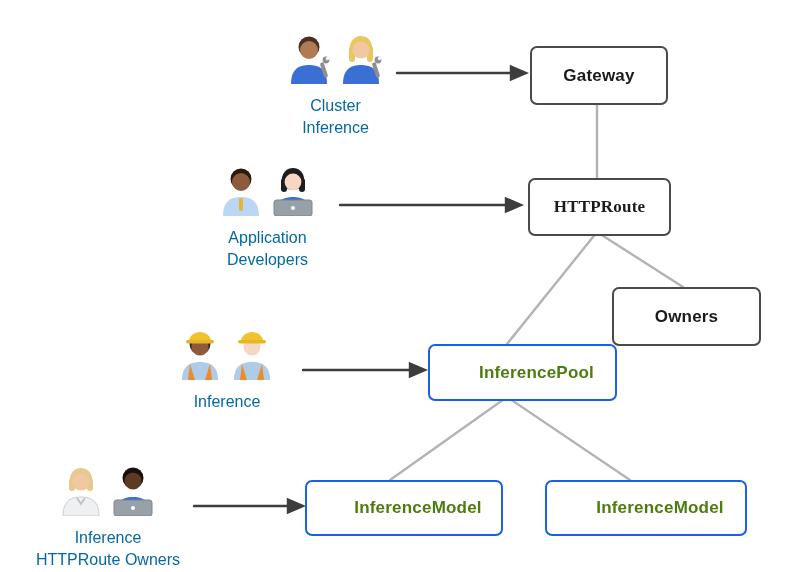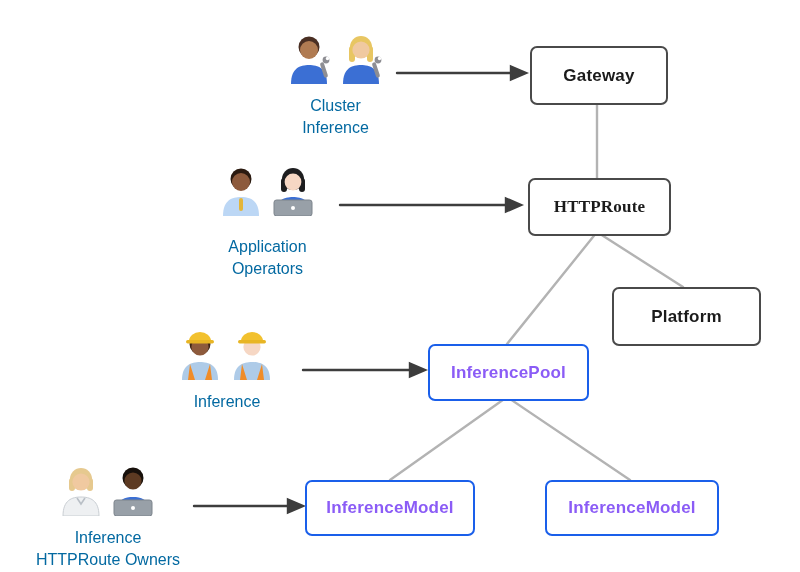--- a/index.html
+++ b/index.html
@@ -6,21 +6,21 @@
   #stage {
     position:relative; width:800px; height:572px; background:#ffffff;
     font-family:"Liberation Sans", sans-serif; overflow:hidden;
   }
   #wires { position:absolute; left:0; top:0; width:800px; height:572px; pointer-events:none; }
   .node {
     position:absolute; background:#ffffff; border:2.5px solid #4a4a4a; border-radius:7px;
     display:flex; align-items:center; justify-content:center;
     font-weight:bold; font-size:17px; color:#1b1b1b; letter-spacing:0.2px;
   }
-  .node.extension { border-color:#1a5fea; color:#8b5cf6; }
+  .node.extension { border-color:#1a5fea; color:#4d7c0f;padding-left:28px; }
   .actor {
     position:absolute; display:flex; flex-direction:column; align-items:center;
     text-align:center;
   }
   .actor .icons { height:52px; display:flex; gap:8px; align-items:flex-end; }
   .actor .label { margin-top:11px; font-size:16px; line-height:1.4; color:#0369a1; }
 </style>
 </head>
 <body>
 
@@ -45,21 +45,21 @@
       <polygon points="410,363.5 425,370 410,376.5"></polygon>
       <line x1="194" y1="506" x2="288" y2="506"></line>
       <polygon points="288,499.5 303,506 288,512.5"></polygon>
     </g>
   </svg>
 
   <div class="node" style="left:530px;top:46px;width:134px;height:55px;">Gateway</div>
 
   <div class="node" style="left:528px;top:178px;width:139px;height:54px;font-family:Liberation Serif, serif;">HTTPRoute</div>
 
-  <div class="node" style="left:612px;top:287px;width:145px;height:55px;">Platform</div>
+  <div class="node" style="left:612px;top:287px;width:145px;height:55px;">Owners</div>
 
   <div class="node extension" style="left:428px;top:344px;width:157px;height:53px;">InferencePool</div>
 
   <div class="node extension" style="left:305px;top:480px;width:166px;height:52px;">InferenceModel</div>
 
   <div class="node extension" style="left:545px;top:480px;width:170px;height:52px;">InferenceModel</div>
 
   <div class="actor" style="left:263px;top:32px;width:145px;">
     <div class="icons">
       <svg width="100" height="52" viewBox="0 0 100 52">
@@ -82,21 +82,21 @@
           <circle cx="41.5" cy="26.5" r="1.7" fill="#ffffff"></circle>
         </g>
       </svg>
     </div>
     <div class="label">
       <div>Cluster</div>
       <div>Inference</div>
     </div>
   </div>
 
-  <div class="actor" style="left:195px;top:164px;width:145px;gap:9px;">
+  <div class="actor" style="left:195px;top:164px;width:145px;">
     <div class="icons">
       <svg width="100" height="52" viewBox="0 0 100 52">
         <g>
           <circle cx="23" cy="15" r="10.5" fill="#2b1a10"></circle>
           <circle cx="23" cy="18" r="9" fill="#8d5a3c"></circle>
           <path d="M5 52 C5 36 14 33 23 33 C32 33 41 36 41 52 Z" fill="#bcd7f5"></path>
           <rect x="21" y="34" width="4" height="13" rx="2" fill="#e3b53a"></rect>
         </g>
         <g transform="translate(52,0)">
           <circle cx="23" cy="15" r="11" fill="#1d1d1f"></circle>
@@ -104,21 +104,21 @@
           <rect x="29" y="14" width="6" height="14" rx="3" fill="#1d1d1f"></rect>
           <circle cx="23" cy="18" r="8.4" fill="#f6d7c4"></circle>
           <path d="M5 52 C5 36 14 33 23 33 C32 33 41 36 41 52 Z" fill="#3b6fd4"></path>
           <rect x="4" y="36" width="38" height="16" rx="2.5" fill="#98a0a8" stroke="#7d848c" stroke-width="1"></rect>
           <circle cx="23" cy="44" r="2" fill="#ffffff"></circle>
         </g>
       </svg>
     </div>
     <div class="label">
       <div>Application</div>
-      <div>Operators</div>
+      <div>Developers</div>
     </div>
   </div>
 
   <div class="actor" style="left:147px;top:328px;width:160px;">
     <div class="icons">
       <svg width="100" height="52" viewBox="0 0 100 52">
         <g>
           <circle cx="23" cy="16" r="10.5" fill="#3c2417"></circle>
           <circle cx="23" cy="19" r="8.6" fill="#8d5a3c"></circle>
           <path d="M12 13 A11 9 0 0 1 34 13 Z" fill="#f2c12e"></path>

